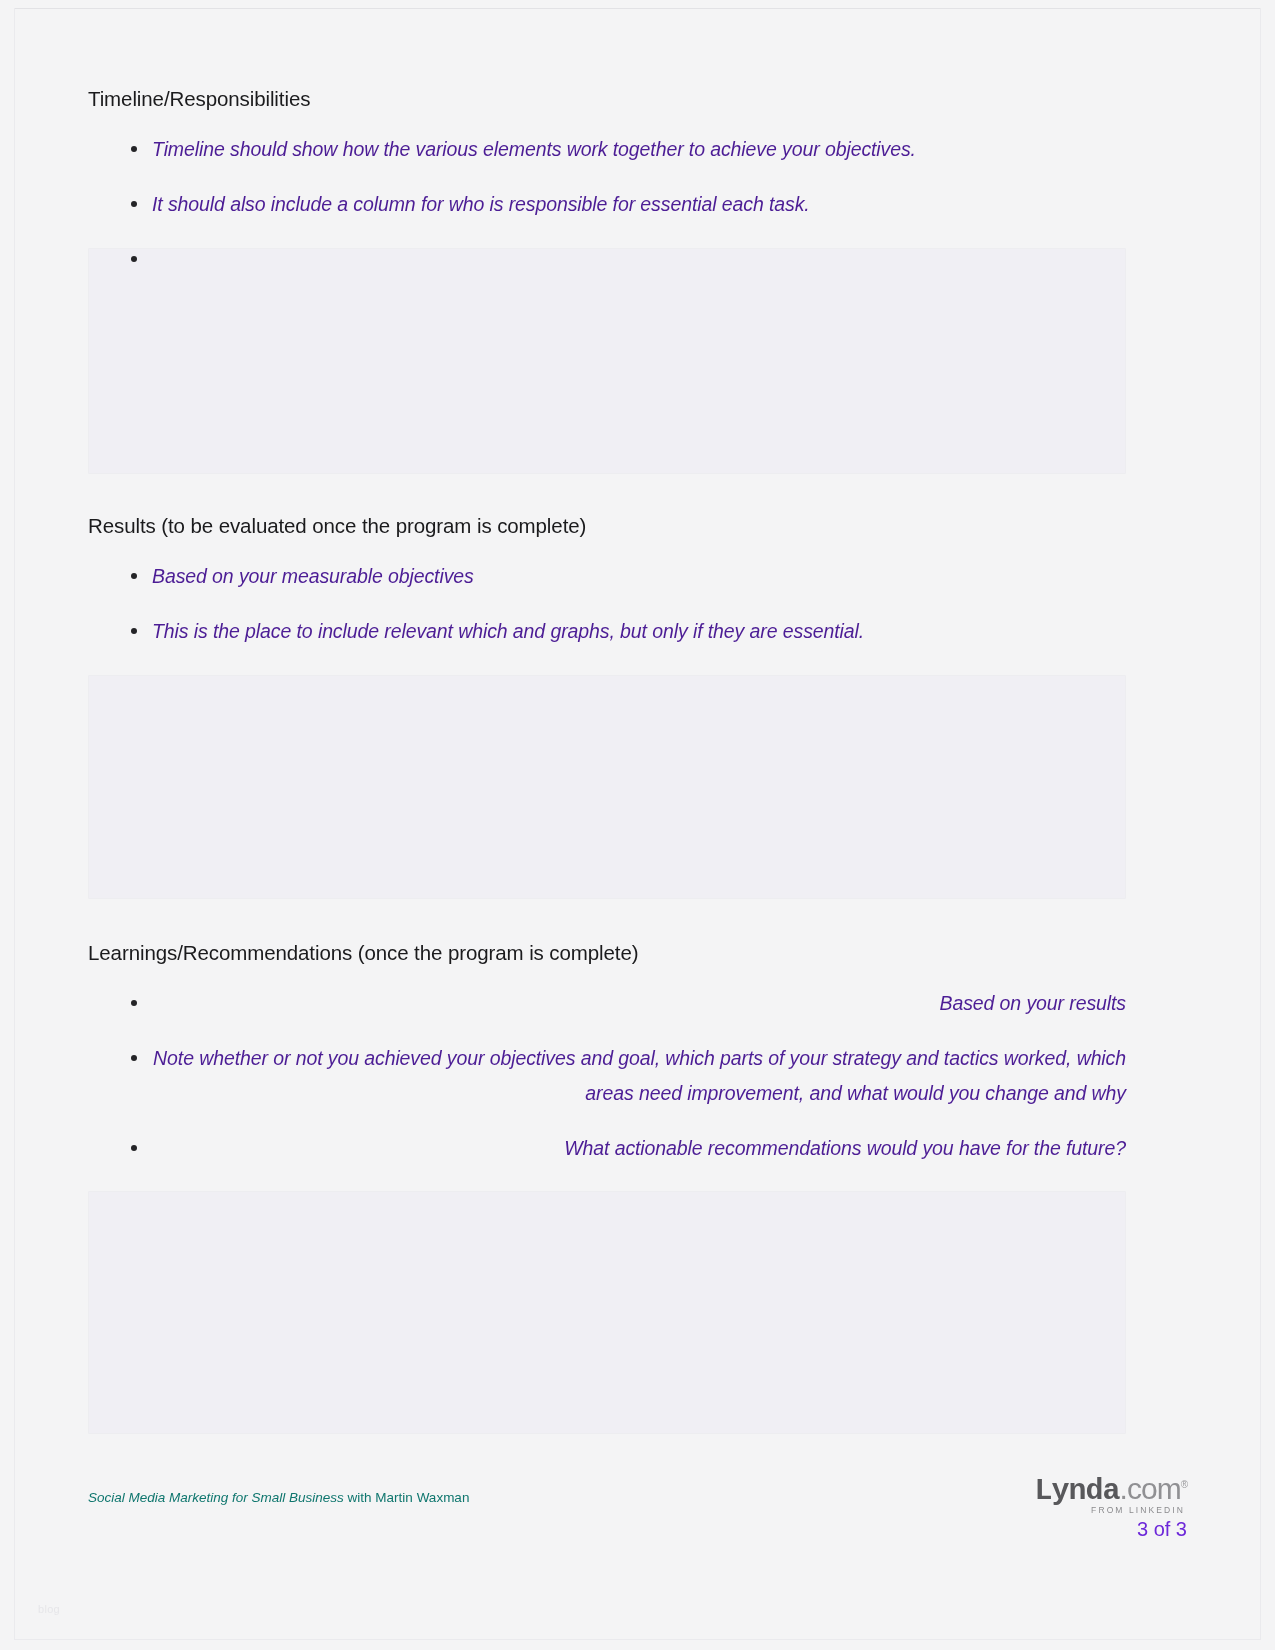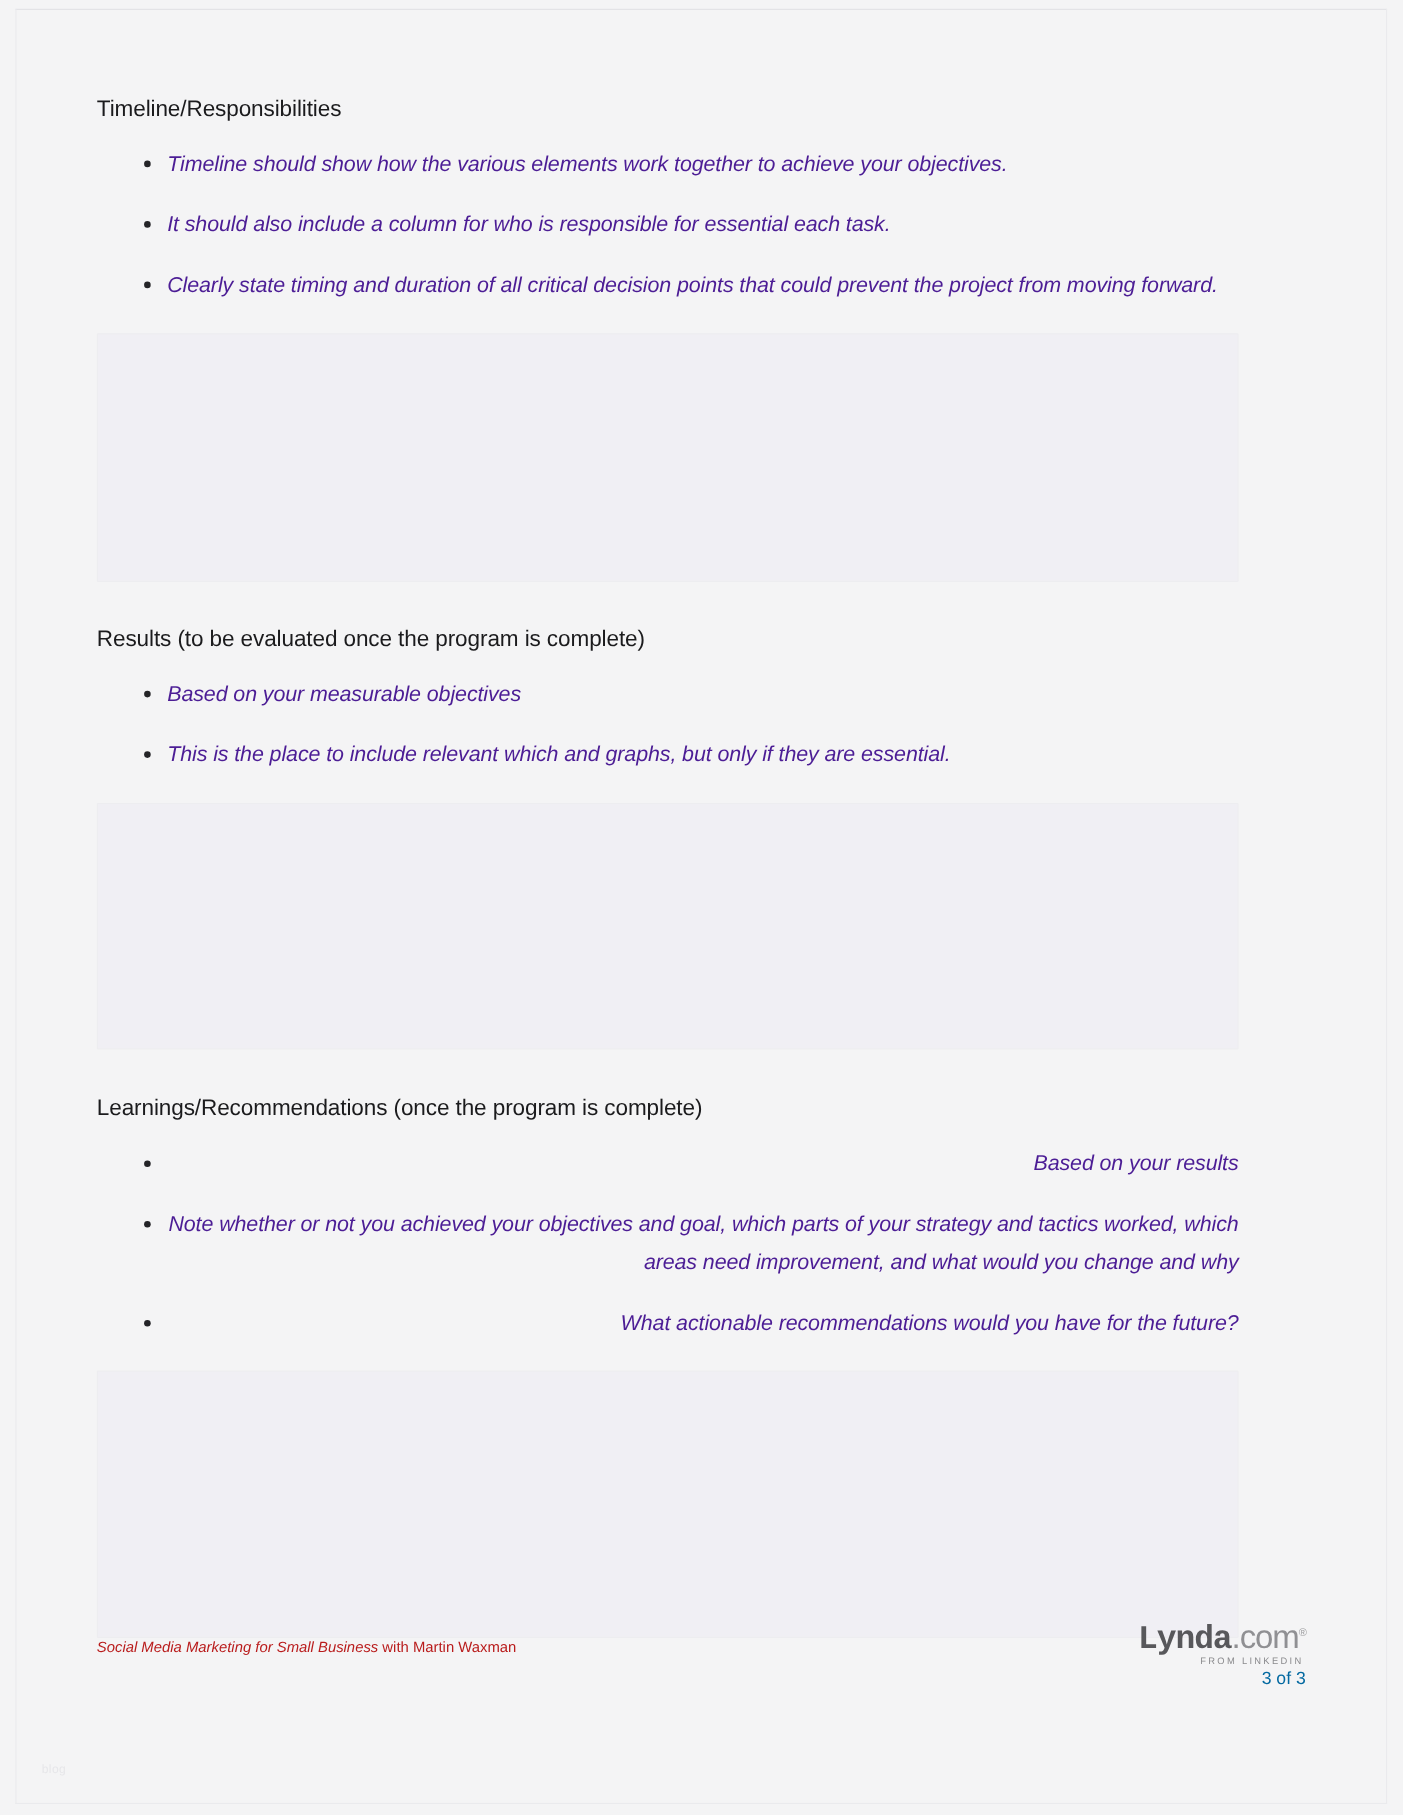--- a/index.html
+++ b/index.html
@@ -138,21 +138,21 @@
     right: 88px;
     top: 1490px;
     height: 110px;
   }
   .footer-course {
     position: absolute;
     left: 0;
     top: 0;
     font-family: "Liberation Sans", sans-serif;
     font-size: 13.5px;
-    color: #b91c1c;
+    color: #0f766e;
     white-space: nowrap;
   }
   .footer-course .course-title {
     font-style: italic;
   }
   .footer-course .course-author {
     font-style: normal;
   }
 
   .footer-brand {
@@ -188,22 +188,22 @@
     letter-spacing: 2.1px;
     color: #8b8b8e;
     margin-top: -2px;
     margin-right: 2px;
   }
   .footer-pageno {
     position: absolute;
     right: 0;
     top: 28px;
     font-family: "Liberation Sans", sans-serif;
-    font-size: 16px;
-    color: #0369a1;
+    font-size: 20px;
+    color: #6d28d9;
   }
 
   .watermark-blog {
     position: absolute;
     left: 38px;
     top: 1603px;
     font-family: "Liberation Sans", sans-serif;
     font-size: 11px;
     color: #e6e6e9;
     letter-spacing: 0.3px;
@@ -228,21 +228,20 @@
         <li>
           <span class="bullet-dot"></span>
           <span>Timeline should show how the various elements work together to achieve your objectives.</span>
         </li>
         <li>
           <span class="bullet-dot"></span>
           <span>It should also include a column for who is responsible for essential each task.</span>
         </li>
         <li>
           <span class="bullet-dot"></span>
-          <span>Clearly state timing and duration of all critical decision points that could prevent the project from moving forward.</span>
         </li>
       </ul>
 
       <div class="placeholder-box" id="timeline-box"></div>
     </section>
 
     <section id="section-results">
       <h2 class="section-heading">Results (to be evaluated once the program is complete)</h2>
 
       <ul class="bullets" id="results-bullets">

